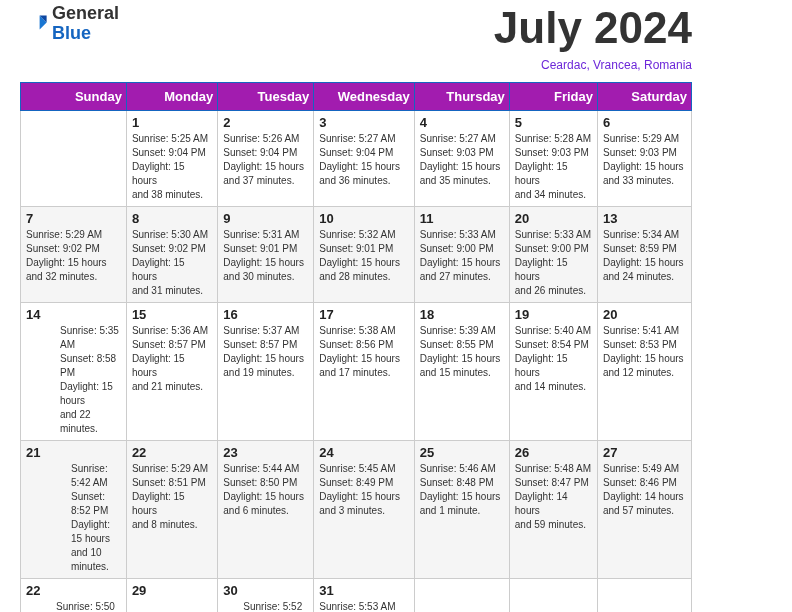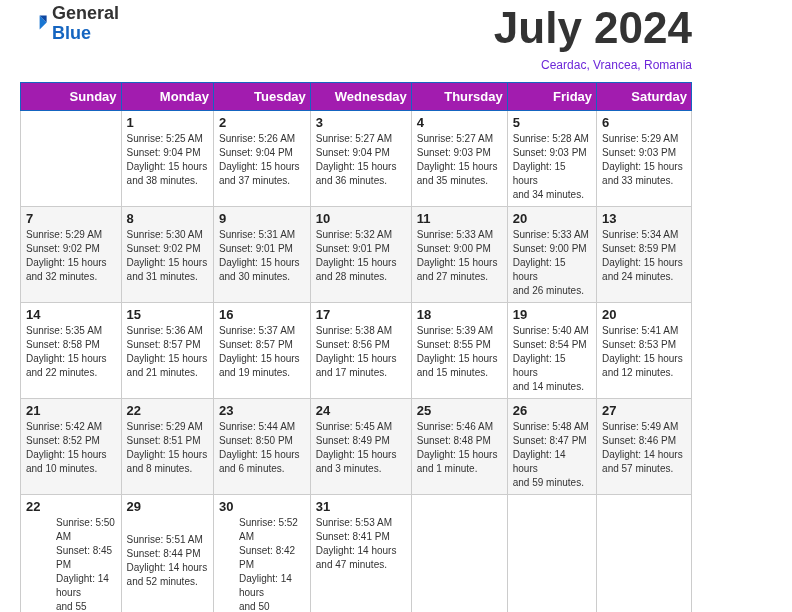--- a/index.html
+++ b/index.html
@@ -221,21 +221,21 @@
             <span class="day-number">13</span>
             <div class="day-info" style="white-space: pre-line;">Sunrise: 5:34 AM
 Sunset: 8:59 PM
 Daylight: 15 hours
 and 24 minutes.</div>
           </td>
         </tr>
         <tr class="week-row">
           <td>
             <span class="day-number">14</span>
-            <div class="day-info" style="white-space: pre-line;">Sunrise: 5:35 AM
+            <div class="day-info" style="white-space: pre-line; margin-left: 34px;">Sunrise: 5:35 AM
 Sunset: 8:58 PM
 Daylight: 15 hours
 and 22 minutes.</div>
           </td>
           <td>
             <span class="day-number">15</span>
             <div class="day-info" style="white-space: pre-line;">Sunrise: 5:36 AM
 Sunset: 8:57 PM
 Daylight: 15 hours
 and 21 minutes.</div>
@@ -272,21 +272,21 @@
             <span class="day-number">20</span>
             <div class="day-info" style="white-space: pre-line;">Sunrise: 5:41 AM
 Sunset: 8:53 PM
 Daylight: 15 hours
 and 12 minutes.</div>
           </td>
         </tr>
         <tr class="week-row">
           <td>
             <span class="day-number">21</span>
-            <div class="day-info" style="white-space: pre-line;">Sunrise: 5:42 AM
+            <div class="day-info" style="white-space: pre-line; margin-left: 45px;">Sunrise: 5:42 AM
 Sunset: 8:52 PM
 Daylight: 15 hours
 and 10 minutes.</div>
           </td>
           <td>
             <span class="day-number">22</span>
             <div class="day-info" style="white-space: pre-line;">Sunrise: 5:29 AM
 Sunset: 8:51 PM
 Daylight: 15 hours
 and 8 minutes.</div>

